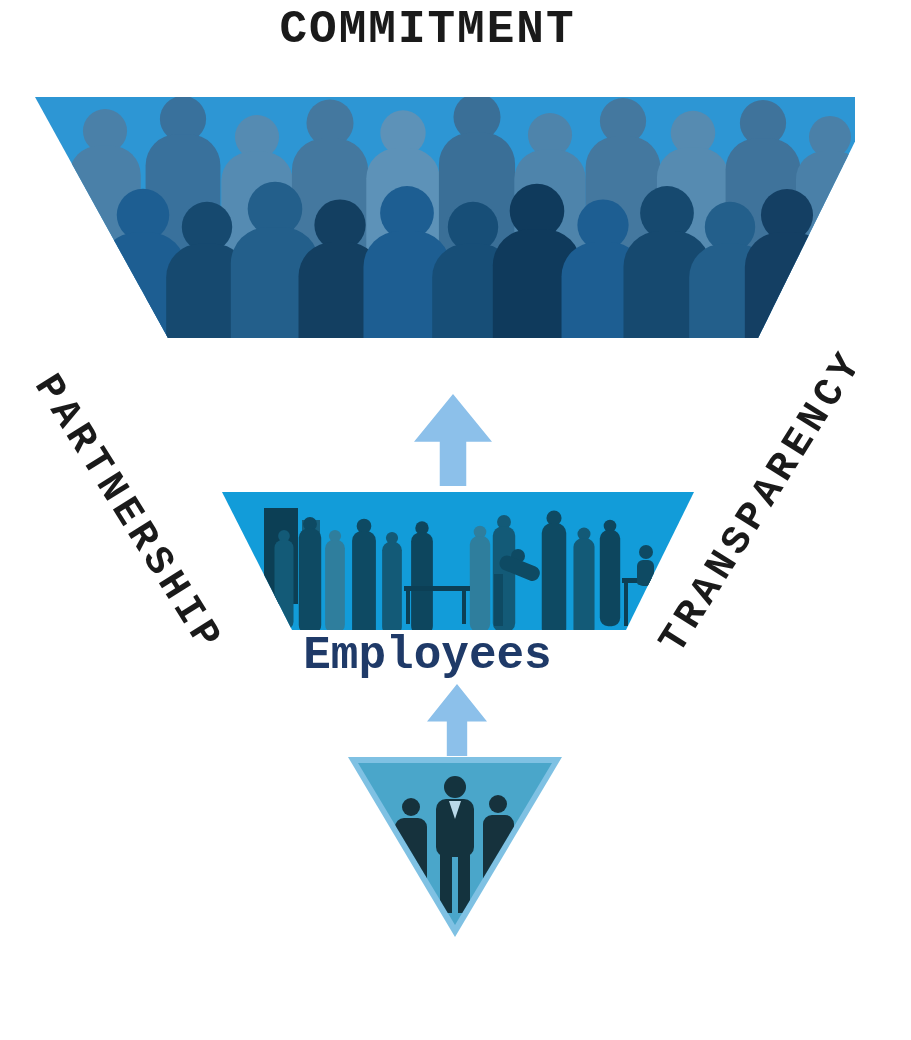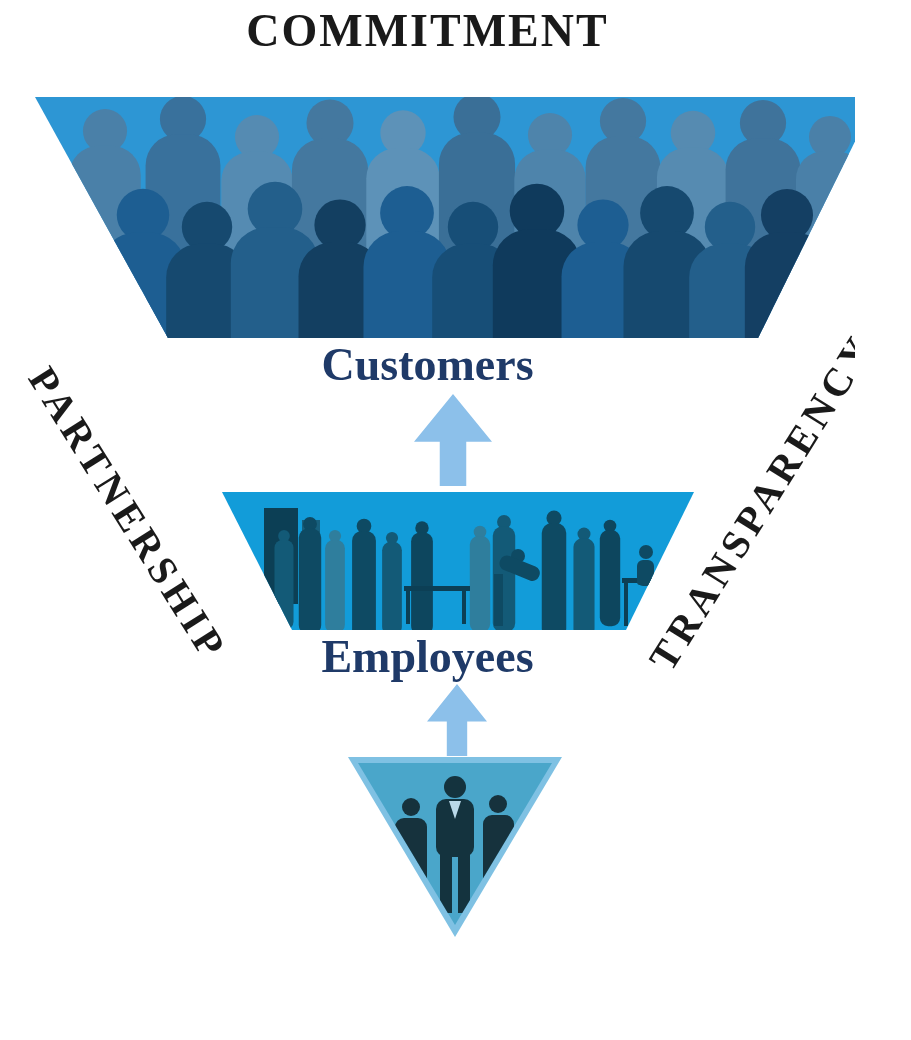--- a/index.html
+++ b/index.html
@@ -1,18 +1,18 @@
 <!DOCTYPE html>
 <html style="--heading-black: #1a1a1a; --label-navy: #1f3a68; --arrow-blue: #8cc0ea; --tier-blue: #2d96d4; --tier-cyan: #129cd9; --triangle-light: #7fc1e3; --triangle-inner: #4aa6ca; --silhouette-dark: #1d5e92; --silhouette-mid: #4a80a8; --employee-dark: #0e4a63; --board-dark: #14333e;"><head>
 <meta charset="utf-8">
 <style>
   html,body{margin:0;padding:0;background:#ffffff;}
   .canvas{
     position:relative;width:855px;height:1040px;background:#fff;overflow:hidden;
-    font-family:Liberation Serif, serif;
+    font-family:Liberation Mono, monospace;
   }
   .title{
     position:absolute;top:4px;left:0;width:100%;text-align:center;
     font-size:46px;font-weight:700;letter-spacing:2px;color:var(--heading-black,#1a1a1a);
   }
   .tier-label{
     position:absolute;left:0;width:100%;text-align:center;
     font-size:46px;font-weight:700;color:var(--label-navy,#1f3a68);
   }
   .label-customers{top:338px;}
@@ -80,21 +80,20 @@
         <use href="#person" transform="translate(438,130) scale(1.20)" fill="#174e77"></use>
         <use href="#person" transform="translate(502,114) scale(1.30)" fill="#0f3a5c"></use>
         <use href="#person" transform="translate(568,128) scale(1.22)" fill="#1d5e92"></use>
         <use href="#person" transform="translate(632,116) scale(1.28)" fill="#16496f"></use>
         <use href="#person" transform="translate(695,130) scale(1.20)" fill="#235f8b"></use>
         <use href="#person" transform="translate(752,118) scale(1.24)" fill="#143f63"></use>
       </g>
     </svg>
   </div>
 
-  <div class="tier-label label-customers">Customers</div>
 
   <div class="up-arrow arrow-1"></div>
 
   <div class="tier tier-employees">
     <svg viewBox="0 0 472 138">
       <defs>
         <clipPath id="trap2">
             <polygon points="0,0 472,0 404,138 70,138"></polygon>
           </clipPath>
       </defs>

